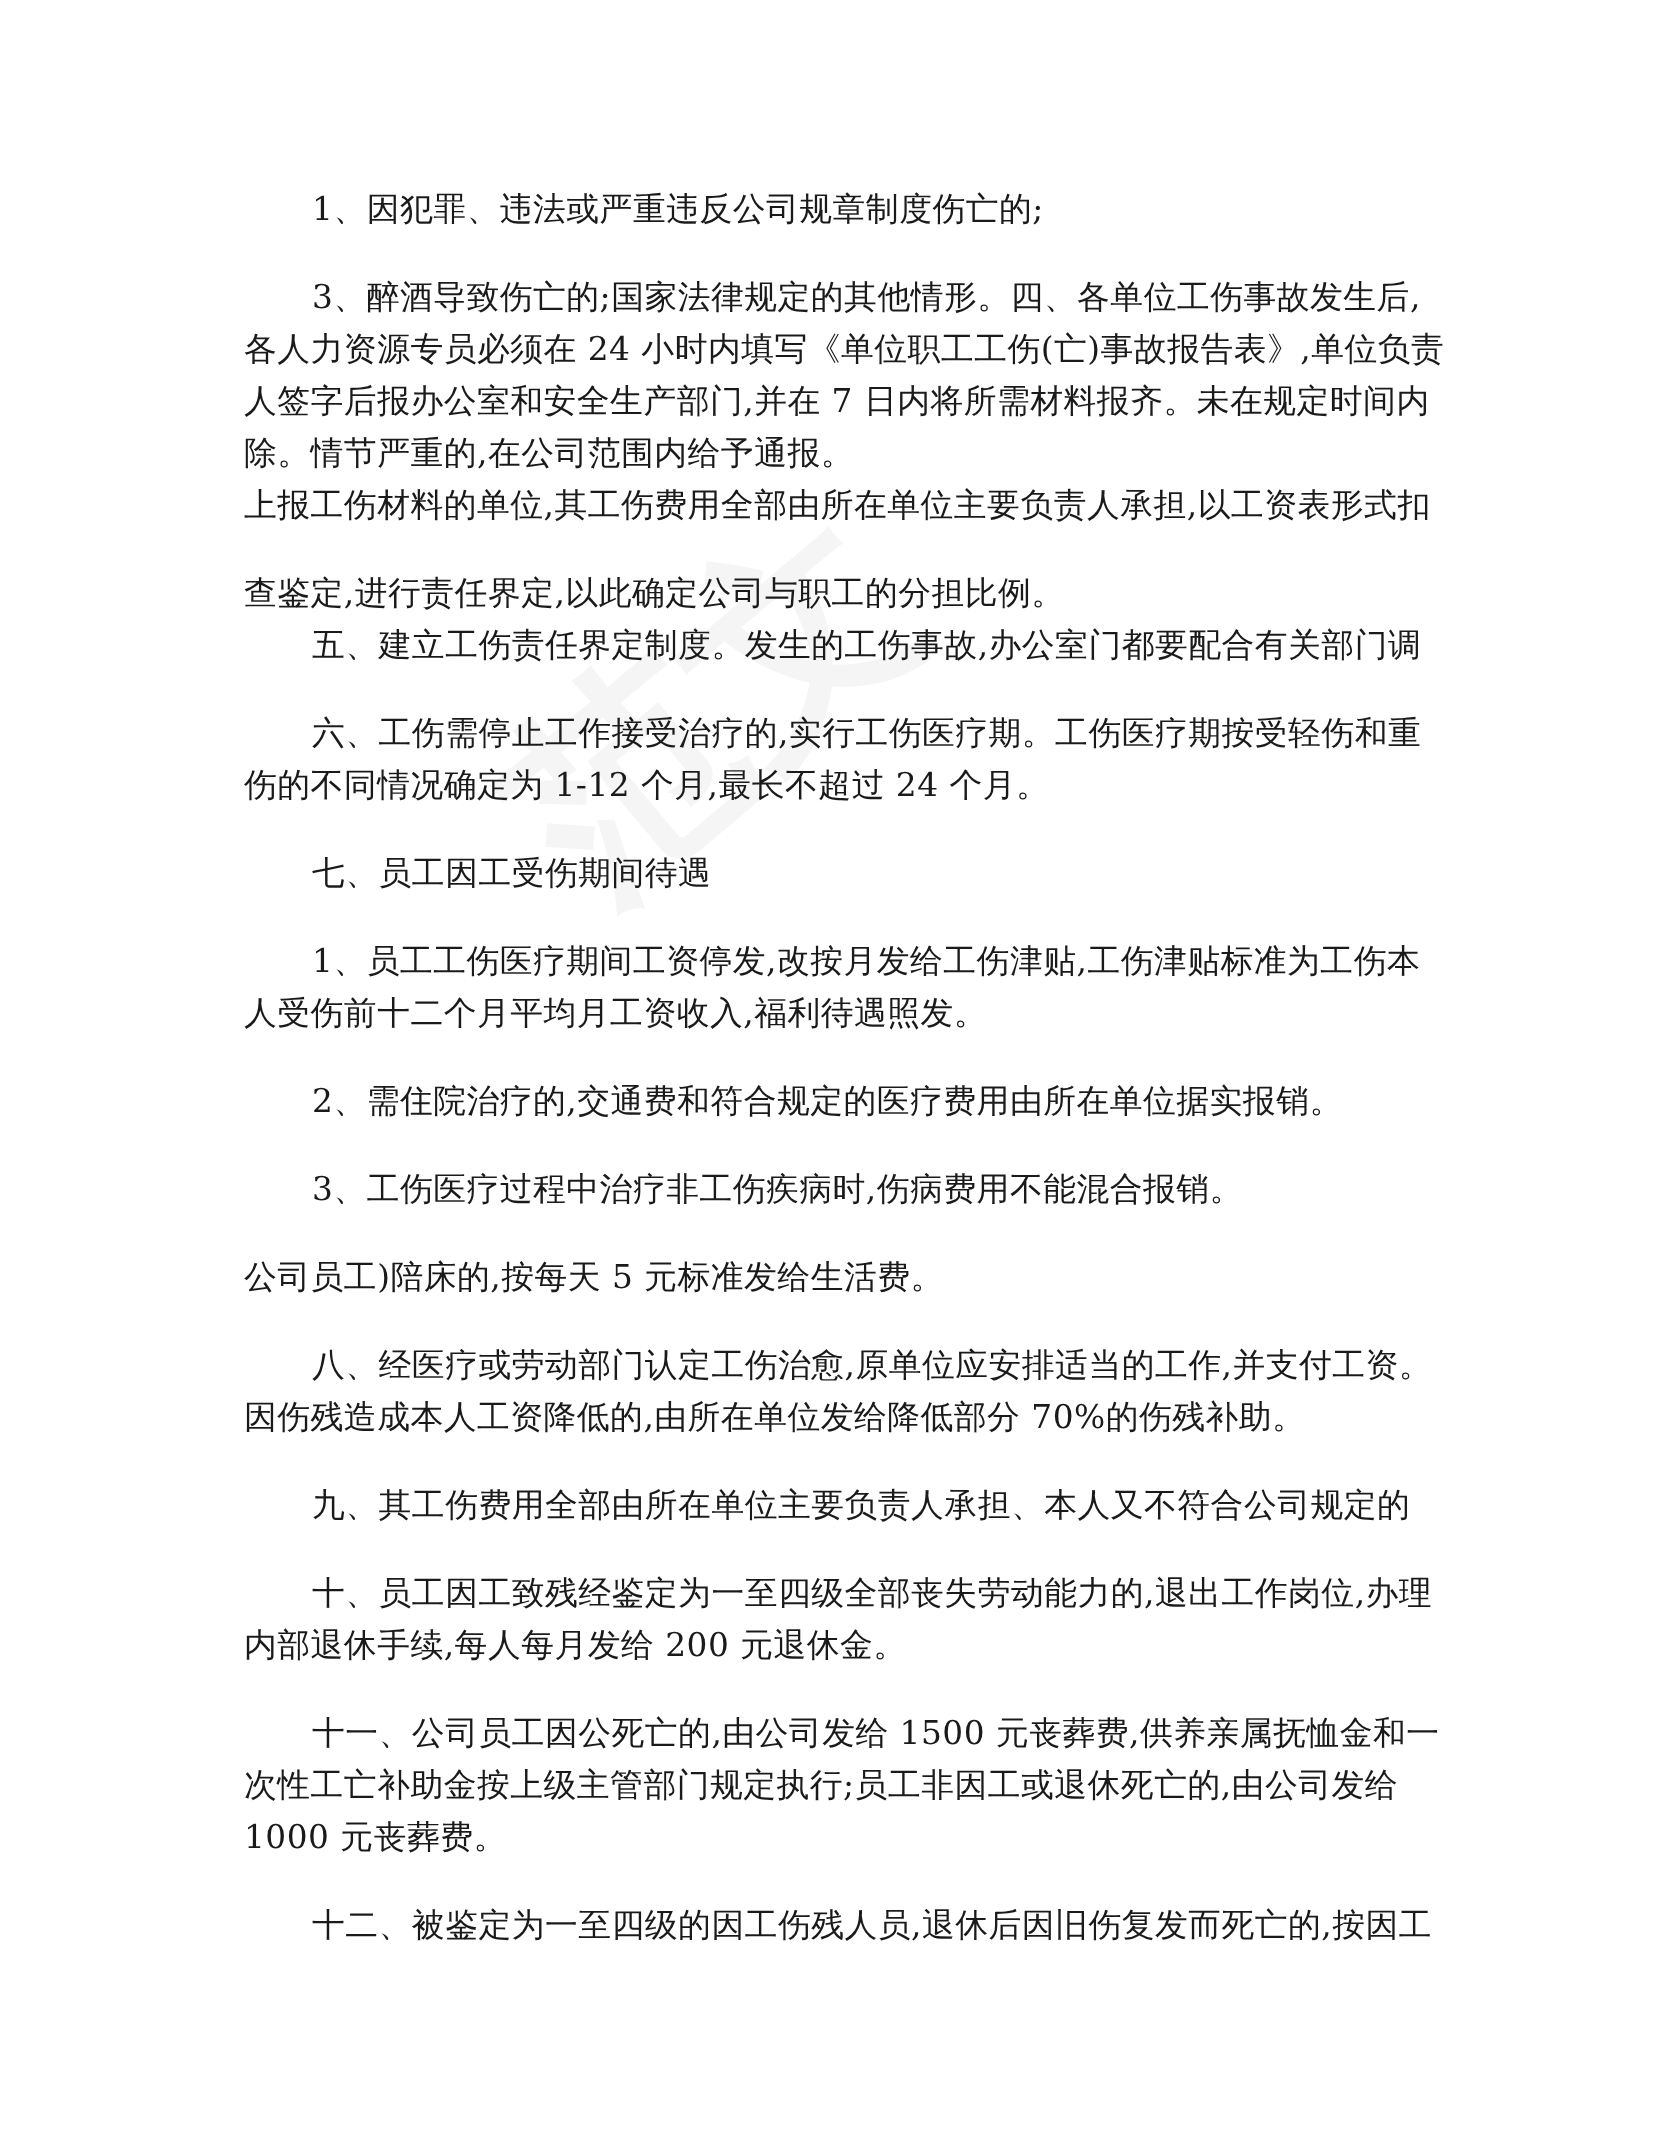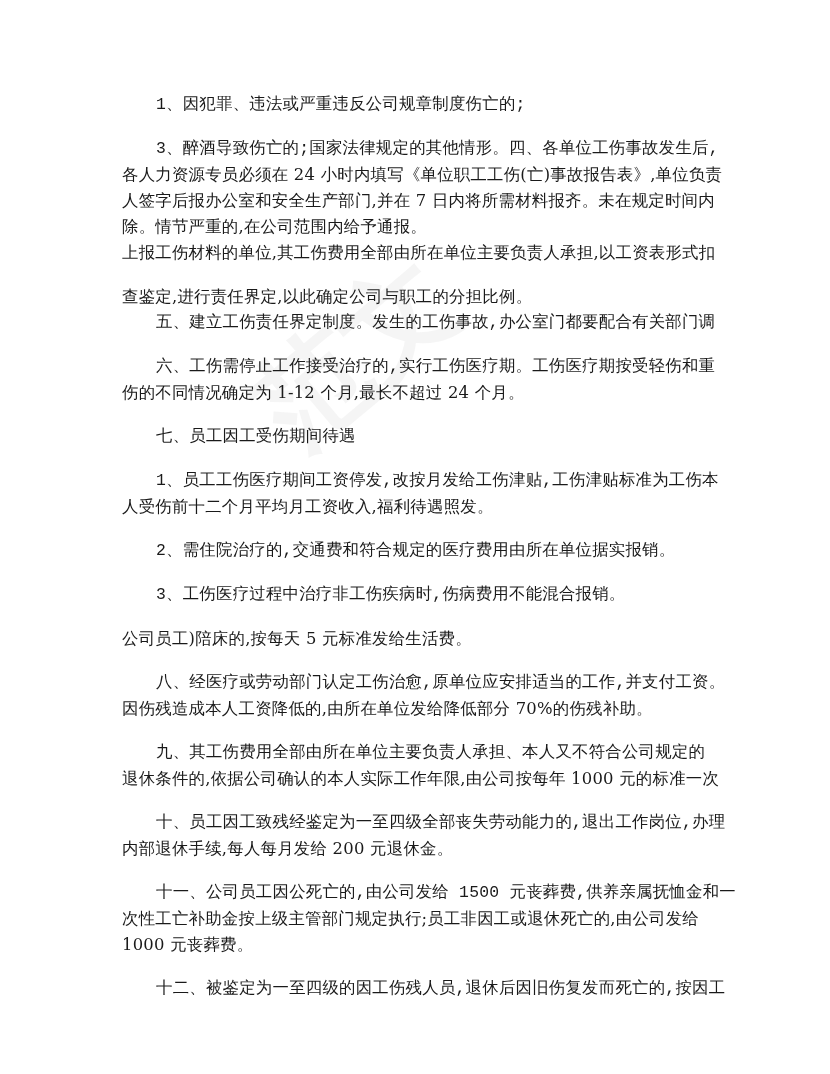--- a/index.html
+++ b/index.html
@@ -6,21 +6,21 @@
   body { width: 830px; height: 1074px; position: relative; overflow: hidden;
          font-family: "DejaVu Serif", "Liberation Serif", serif; color: #1a1a1a; }
   .page { position: absolute; left: 0; top: 0; width: 830px; height: 1074px; background: #fff; }
   .watermark { position: absolute; left: 300px; top: 300px; width: 160px; height: 260px;
                transform: rotate(-40deg); color: rgba(200,200,200,0.18);
                font-size: 110px; font-weight: bold; line-height: 1; pointer-events: none;
                font-family: "DejaVu Sans", sans-serif; white-space: nowrap; }
   .content { position: absolute; left: 122px; top: 92px; width: 590px; }
   .para { margin: 0 0 18px 0; }
   .line { display: block; font-size: 16.4px; line-height: 26px; height: 26px; white-space: nowrap; letter-spacing: 0.25px; }
-  .line.first { padding-left: 34px; font-family: Liberation Mono, monospace; }
+  .line.first { padding-left: 34px; }
 </style>
 </head>
 <body>
 
 <div class="page">
   <div class="watermark">范文</div>
   <div class="content" id="content">
       <div class="para">
         <span class="line first">1、因犯罪、违法或严重违反公司规章制度伤亡的;</span>
       </div>
@@ -54,21 +54,20 @@
       </div>
       <div class="para">
         <span class="line">公司员工)陪床的,按每天 5 元标准发给生活费。</span>
       </div>
       <div class="para">
         <span class="line first">八、经医疗或劳动部门认定工伤治愈,原单位应安排适当的工作,并支付工资。</span>
         <span class="line">因伤残造成本人工资降低的,由所在单位发给降低部分 70%的伤残补助。</span>
       </div>
       <div class="para">
         <span class="line first">九、其工伤费用全部由所在单位主要负责人承担、本人又不符合公司规定的</span>
-        <span class="line">退休条件的,依据公司确认的本人实际工作年限,由公司按每年 1000 元的标准一次</span>
       </div>
       <div class="para">
         <span class="line first">十、员工因工致残经鉴定为一至四级全部丧失劳动能力的,退出工作岗位,办理</span>
         <span class="line">内部退休手续,每人每月发给 200 元退休金。</span>
       </div>
       <div class="para">
         <span class="line first">十一、公司员工因公死亡的,由公司发给 1500 元丧葬费,供养亲属抚恤金和一</span>
         <span class="line">次性工亡补助金按上级主管部门规定执行;员工非因工或退休死亡的,由公司发给</span>
         <span class="line">1000 元丧葬费。</span>
       </div>

